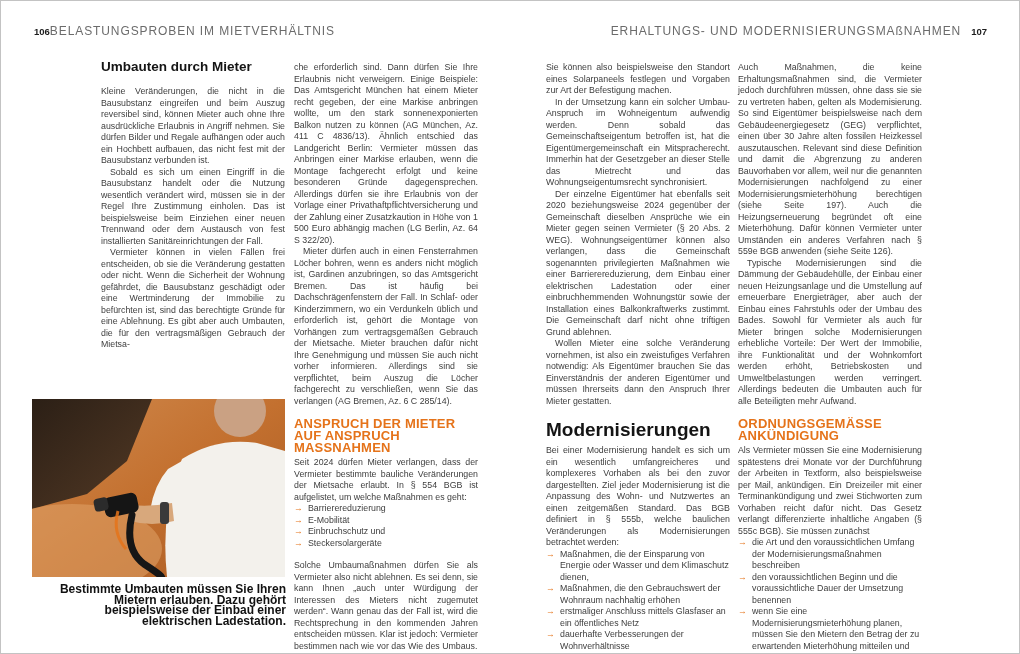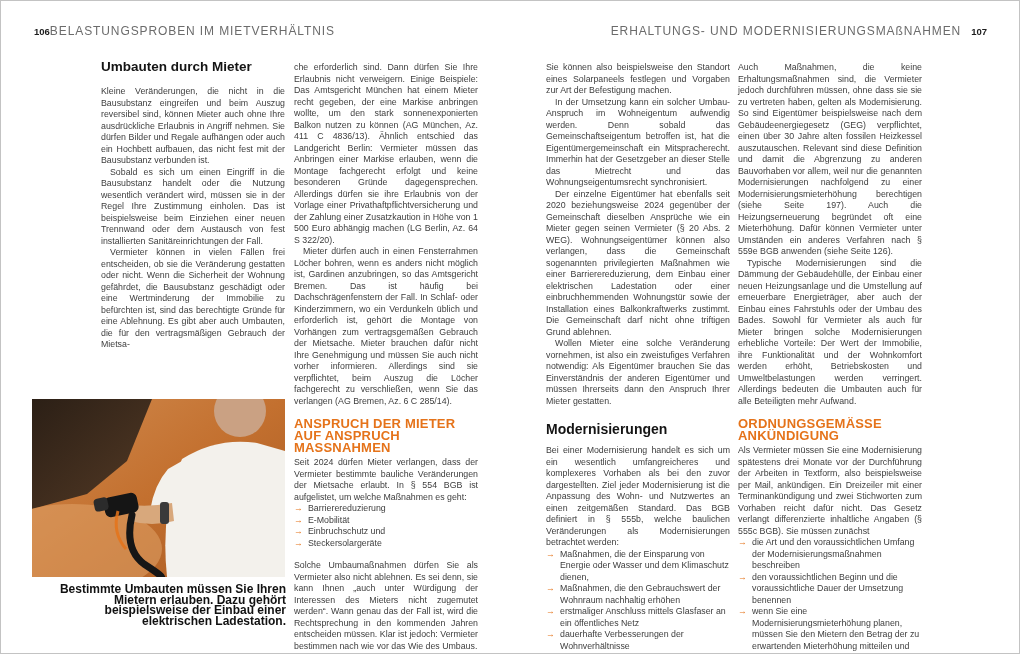--- a/index.html
+++ b/index.html
@@ -14,21 +14,21 @@
   .runhead{font-size:12px;color:var(--gray);letter-spacing:.9px;}
 
   .section-title{position:absolute;left:100px;top:58px;margin:0;
                  font-size:13.5px;font-weight:bold;color:var(--head);}
 
   .col{position:absolute;width:184px;font-size:8.8px;line-height:11.5px;
        color:var(--ink);text-align:justify;hyphens:auto;-webkit-hyphens:auto;}
   .col p{margin:0;}
   .pgroup p + p{text-indent:9px;}
 
-  .inner-heading{font-size:14px;font-weight:bold;color:var(--head);
+  .inner-heading{font-size:19px;font-weight:bold;color:var(--head);
                  margin:15px 0 8px 0;text-align:left;line-height:15px;}
   .orange-subhead{color:var(--accent);font-size:13px;font-weight:bold;line-height:12px;
                   margin:11px 0 3px 0;text-align:left;letter-spacing:.2px;}
   .orange-subhead span{display:block;}
 
   .arrow-list{margin:0 0 0 0;}
   .arrow-item{display:flex;text-align:left;}
   .arrow{flex:0 0 14px;color:var(--accent);font-weight:bold;}
   .arrow-text{flex:1;text-align:left;}
   .gap-before{margin-top:11px;}

